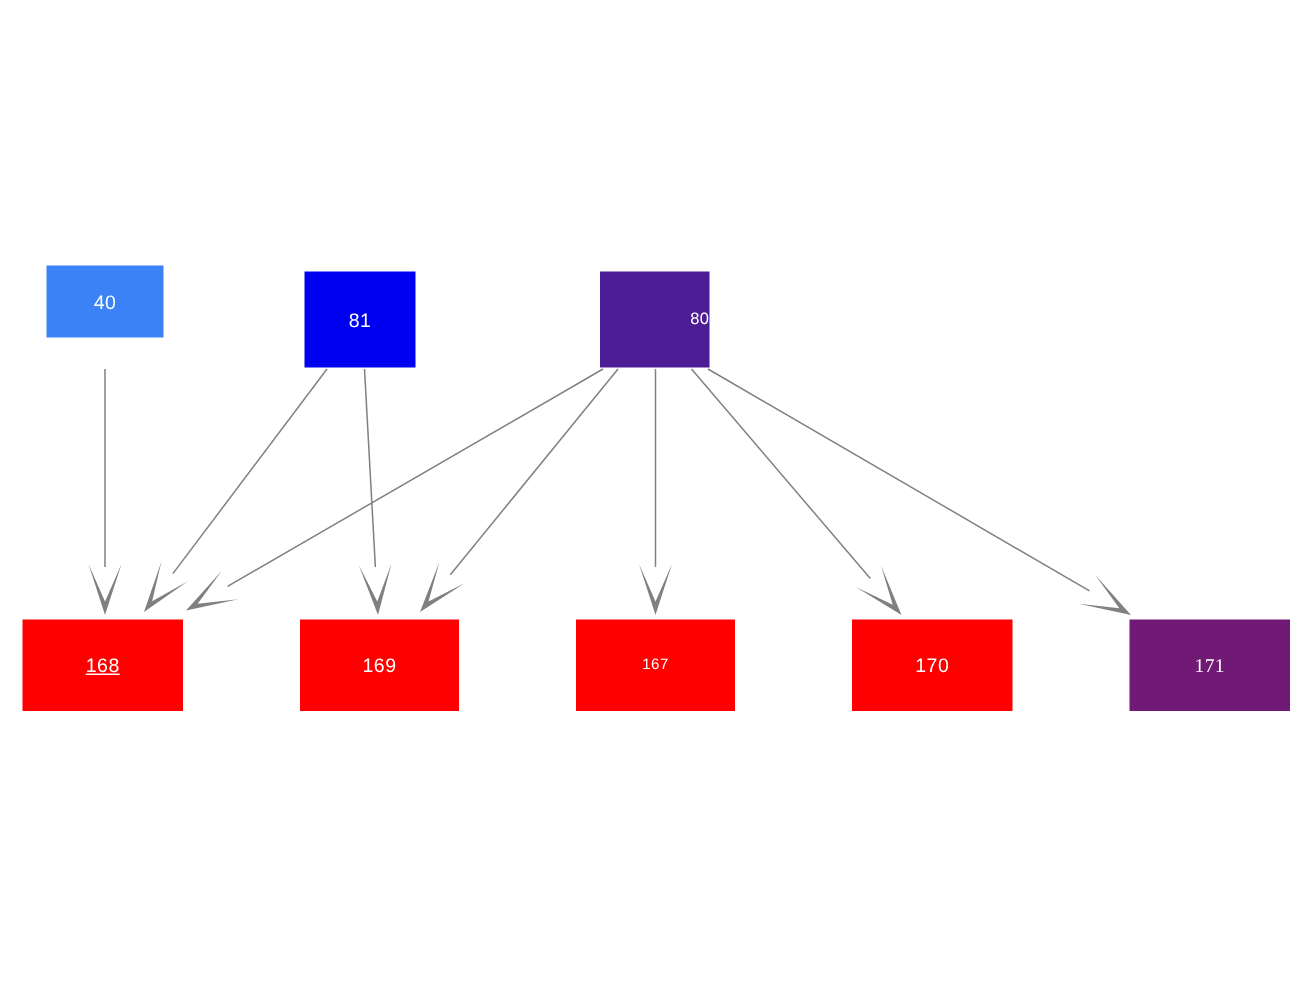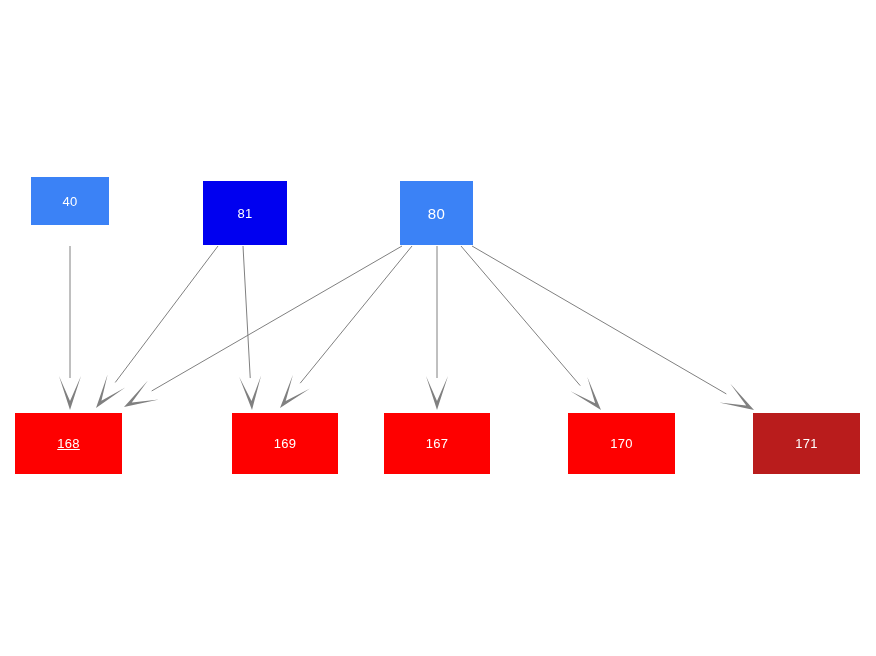--- a/index.html
+++ b/index.html
@@ -78,35 +78,35 @@
       </g>
       <g>
         <line x1="472" y1="246" x2="726.3377527155482" y2="393.91273562180817" stroke="#808080" stroke-width="1"></line>
         <polygon points="754.00,410.00 719.08,402.42 746.22,405.48 730.14,383.40" fill="#808080"></polygon>
       </g>
     </svg>
   <div id="node-layer">
       <div class="node" style="left: 31px; top: 177px; width: 78px; height: 48px; background: #3b82f6; color: rgb(255, 255, 255); font-size: 13px;">
         <span class="node-label">40</span>
       </div>
-      <div class="node" style="left: 203px; top: 181px; width: 84px; height: 64px; background: rgb(0, 0, 240); color: rgb(255, 255, 255); font-size: 13px;">
+      <div class="node" style="left: 203px; top: 181px; width: 74px; height: 64px; background: rgb(0, 0, 240); color: rgb(255, 255, 255); font-size: 13px;">
         <span class="node-label">81</span>
       </div>
-      <div class="node" style="left: 400px; top: 181px; width: 73px; height: 64px; background: #3b82f6; color: rgb(255, 255, 255); font-size: 15px;">
+      <div class="node" style="left: 400px; top: 181px; width: 73px; height: 64px; background: #4c1d95; color: rgb(255, 255, 255); font-size: 11px; justify-content: flex-end;">
         <span class="node-label">80</span>
       </div>
       <div class="node" style="left: 15px; top: 413px; width: 107px; height: 61px; background: rgb(254, 0, 0); color: rgb(255, 255, 255); font-size: 13px; text-decoration: underline;">
         <span class="node-label">168</span>
       </div>
-      <div class="node" style="left: 200px; top: 413px; width: 106px; height: 61px; background: rgb(254, 0, 0); color: rgb(255, 255, 255); font-size: 13px; margin-left: 32px;">
+      <div class="node" style="left: 200px; top: 413px; width: 106px; height: 61px; background: rgb(254, 0, 0); color: rgb(255, 255, 255); font-size: 13px;">
         <span class="node-label">169</span>
       </div>
-      <div class="node" style="left: 384px; top: 413px; width: 106px; height: 61px; background: rgb(254, 0, 0); color: rgb(255, 255, 255); font-size: 13px;">
+      <div class="node" style="left: 384px; top: 413px; width: 106px; height: 61px; background: rgb(254, 0, 0); color: rgb(255, 255, 255); font-size: 10px;">
         <span class="node-label">167</span>
       </div>
       <div class="node" style="left: 568px; top: 413px; width: 107px; height: 61px; background: rgb(254, 0, 0); color: rgb(255, 255, 255); font-size: 13px; text-align: center;">
         <span class="node-label">170</span>
       </div>
-      <div class="node" style="left: 753px; top: 413px; width: 107px; height: 61px; background: #b91c1c; color: rgb(255, 255, 255); font-size: 13px;">
+      <div class="node" style="left: 753px; top: 413px; width: 107px; height: 61px; background: #701a75; color: rgb(255, 255, 255); font-size: 13px; font-family: Liberation Serif, serif;">
         <span class="node-label">171</span>
       </div>
     </div>
 </div>
 
 </body></html>

